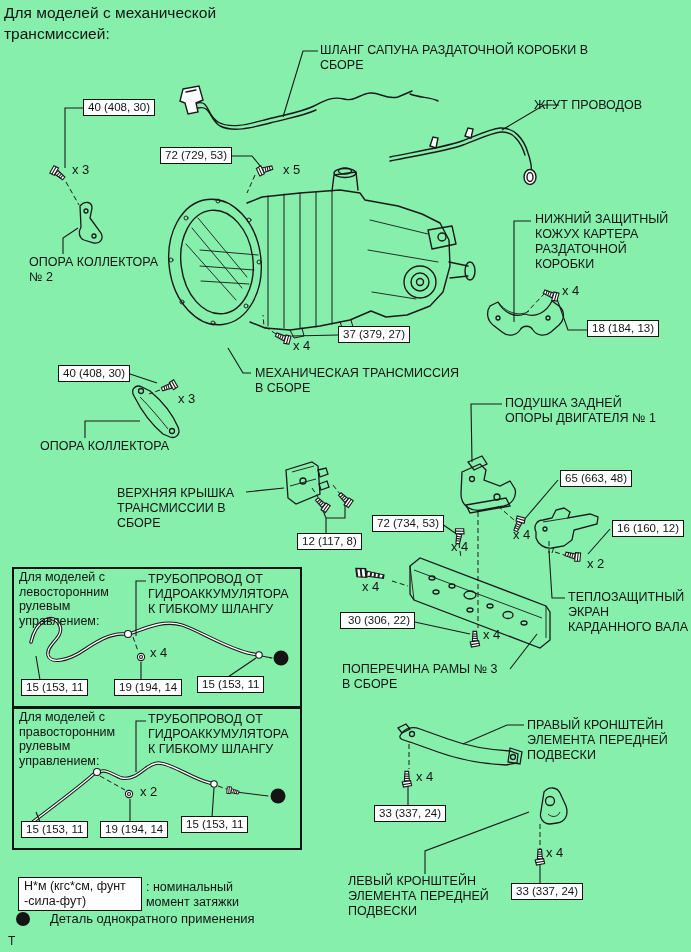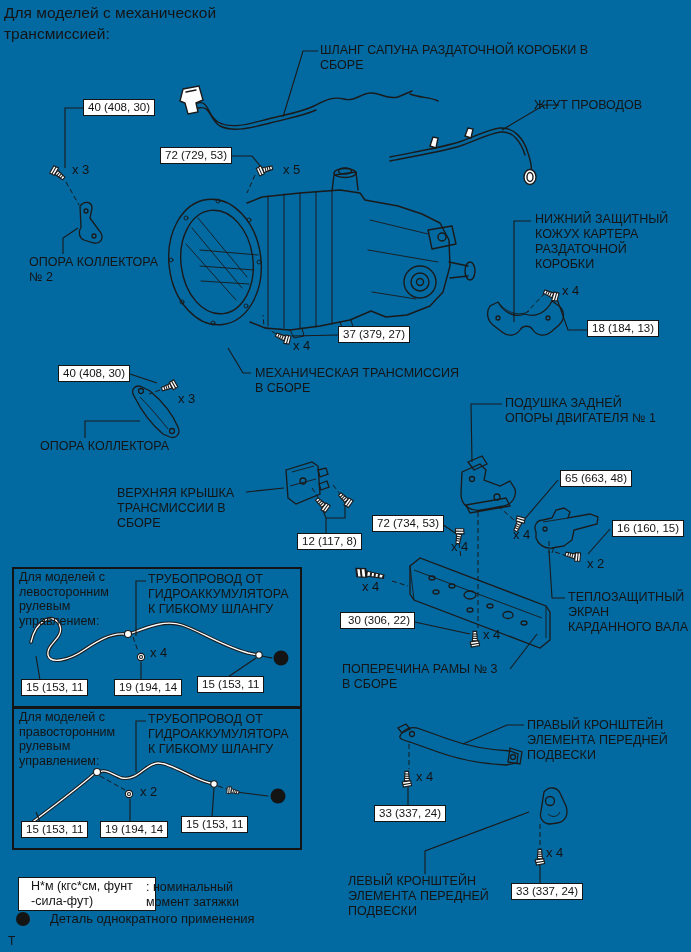--- a/index.html
+++ b/index.html
@@ -1,26 +1,26 @@
 <!DOCTYPE html>
 <html><head>
 <meta charset="utf-8">
 <style>
   html,body{margin:0;padding:0;background:#fff;}
-  #canvas{position:relative;width:691px;height:952px;background:#0369a1;
+  #canvas{position:relative;width:691px;height:952px;background:#86efac;
           font-family:"Liberation Sans",sans-serif;color:#141414;overflow:hidden;}
   #art{position:absolute;left:0;top:0;z-index:1;}
   .plabel{position:absolute;font-size:12.5px;line-height:15px;white-space:pre-line;z-index:3;}
   .ptitle{position:absolute;font-size:15.5px;line-height:21px;white-space:pre-line;z-index:3;}
   .tbox{position:absolute;border:1.7px solid #141414;background:#fff;font-size:11.5px;
         line-height:13px;padding:1px 4px;white-space:nowrap;z-index:4;}
   .qty{position:absolute;font-size:13px;line-height:13px;white-space:nowrap;z-index:3;}
   .secbox{position:absolute;border:2px solid #141414;background:transparent;z-index:2;}
   .legendbox{position:absolute;border:1.6px solid #141414;background:#fff;font-size:12.5px;
-        line-height:15px;padding:1px 12px;white-space:pre-line;z-index:3;}
+        line-height:15px;padding:1px 5px;white-space:pre-line;z-index:3;}
   .legendnote{position:absolute;font-size:12.5px;line-height:15px;white-space:pre-line;z-index:3;}
   .bulletrow{position:absolute;display:flex;align-items:center;gap:20px;z-index:3;}
   .bulletdot{width:14px;height:14px;border-radius:50%;background:#141414;flex:0 0 auto;}
   .bullettext{font-size:13px;line-height:15px;}
   .footchar{position:absolute;font-size:12px;z-index:3;}
 </style>
 </head>
 <body>
 
 <div id="canvas">
@@ -277,21 +277,21 @@
 ПОДВЕСКИ</div>
 
   <div class="tbox" style="left:83px;top:99px;">40 (408, 30)</div>
   <div class="tbox" style="left:160px;top:147px;">72 (729, 53)</div>
   <div class="tbox" style="left:338px;top:326px;">37 (379, 27)</div>
   <div class="tbox" style="left:587px;top:320px;">18 (184, 13)</div>
   <div class="tbox" style="left:58px;top:365px;">40 (408, 30)</div>
   <div class="tbox" style="left:297px;top:533px;">12 (117, 8)</div>
   <div class="tbox" style="left:560px;top:470px;">65 (663, 48)</div>
   <div class="tbox" style="left:372px;top:515px;">72 (734, 53)</div>
-  <div class="tbox" style="left:612px;top:520px;">16 (160, 15)</div>
+  <div class="tbox" style="left:612px;top:520px;">16 (160, 12)</div>
   <div class="tbox" style="left:340px;top:612px;padding-left:7px;">30 (306, 22)</div>
   <div class="tbox" style="left:374px;top:805px;">33 (337, 24)</div>
   <div class="tbox" style="left:511px;top:883px;">33 (337, 24)</div>
 
   <div class="qty" style="left:72px;top:163px;">x 3</div>
   <div class="qty" style="left:283px;top:163px;">x 5</div>
   <div class="qty" style="left:293px;top:339px;">x 4</div>
   <div class="qty" style="left:562px;top:284px;">x 4</div>
   <div class="qty" style="left:178px;top:392px;">x 3</div>
   <div class="qty" style="left:513px;top:528px;">x 4</div>

